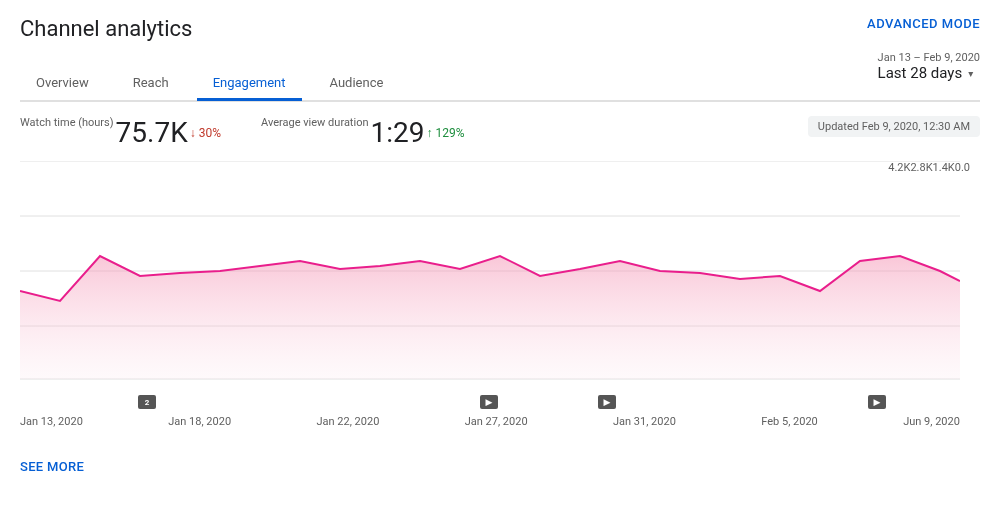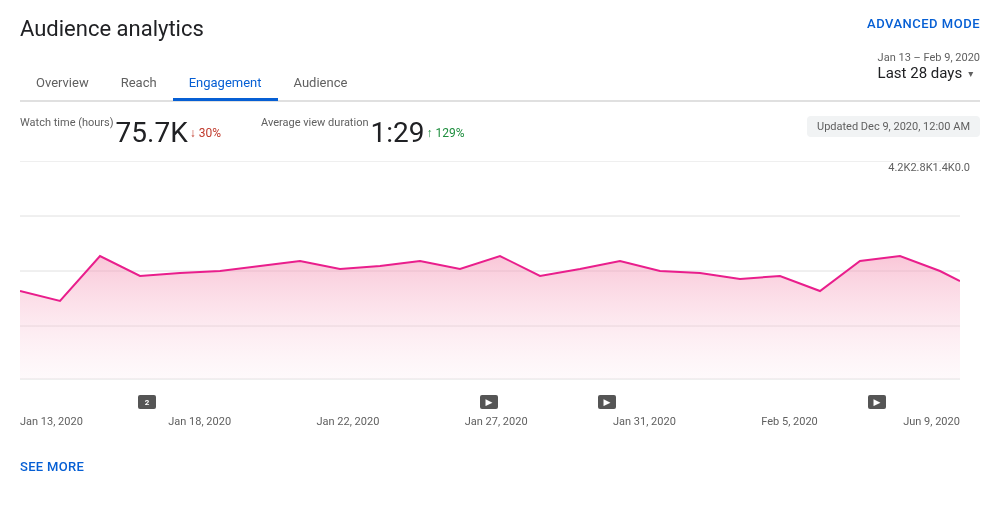--- a/index.html
+++ b/index.html
@@ -36,21 +36,21 @@
     }
     .tabs-row {
       display: flex;
       justify-content: space-between;
       align-items: flex-end;
       border-bottom: 1px solid #e0e0e0;
       padding-bottom: 0;
     }
     .tabs {
       display: flex;
-      gap: 0;
+      gap: 12px;
     }
     .tab {
       padding: 8px 16px;
       font-size: 13px;
       color: #606060;
       cursor: pointer;
       border-bottom: 3px solid transparent;
       margin-bottom: -1px;
     }
     .tab.active {
@@ -154,21 +154,21 @@
       border: none;
       border-top: 1px solid #e0e0e0;
       margin: 0;
     }
   </style>
 </head>
 <body>
 
 <div class="container">
   <div class="header-row">
-    <h1 class="page-title">Audience analytics</h1>
+    <h1 class="page-title">Channel analytics</h1>
     <span class="advanced-mode">ADVANCED MODE</span>
   </div>
 
   <div class="tabs-row">
     <div class="tabs">
       <div class="tab">Overview</div>
       <div class="tab">Reach</div>
       <div class="tab active">Engagement</div>
       <div class="tab">Audience</div>
     </div>
@@ -193,21 +193,21 @@
       </span>
     </div>
     <div class="metric-block">
       <span class="metric-label">Average view duration</span>
       <span class="metric-value">1:29</span>
       <span class="metric-change up">
         <span>↑</span>
         <span>129%</span>
       </span>
     </div>
-    <div class="updated-badge">Updated Dec 9, 2020, 12:00 AM</div>
+    <div class="updated-badge">Updated Feb 9, 2020, 12:30 AM</div>
   </div>
 
   <div class="chart-section">
     <div style="position:relative; width:100%; height:230px;">
 
       <div class="y-axis-labels">
         <span>4.2K</span>
         <span>2.8K</span>
         <span>1.4K</span>
         <span>0.0</span>

